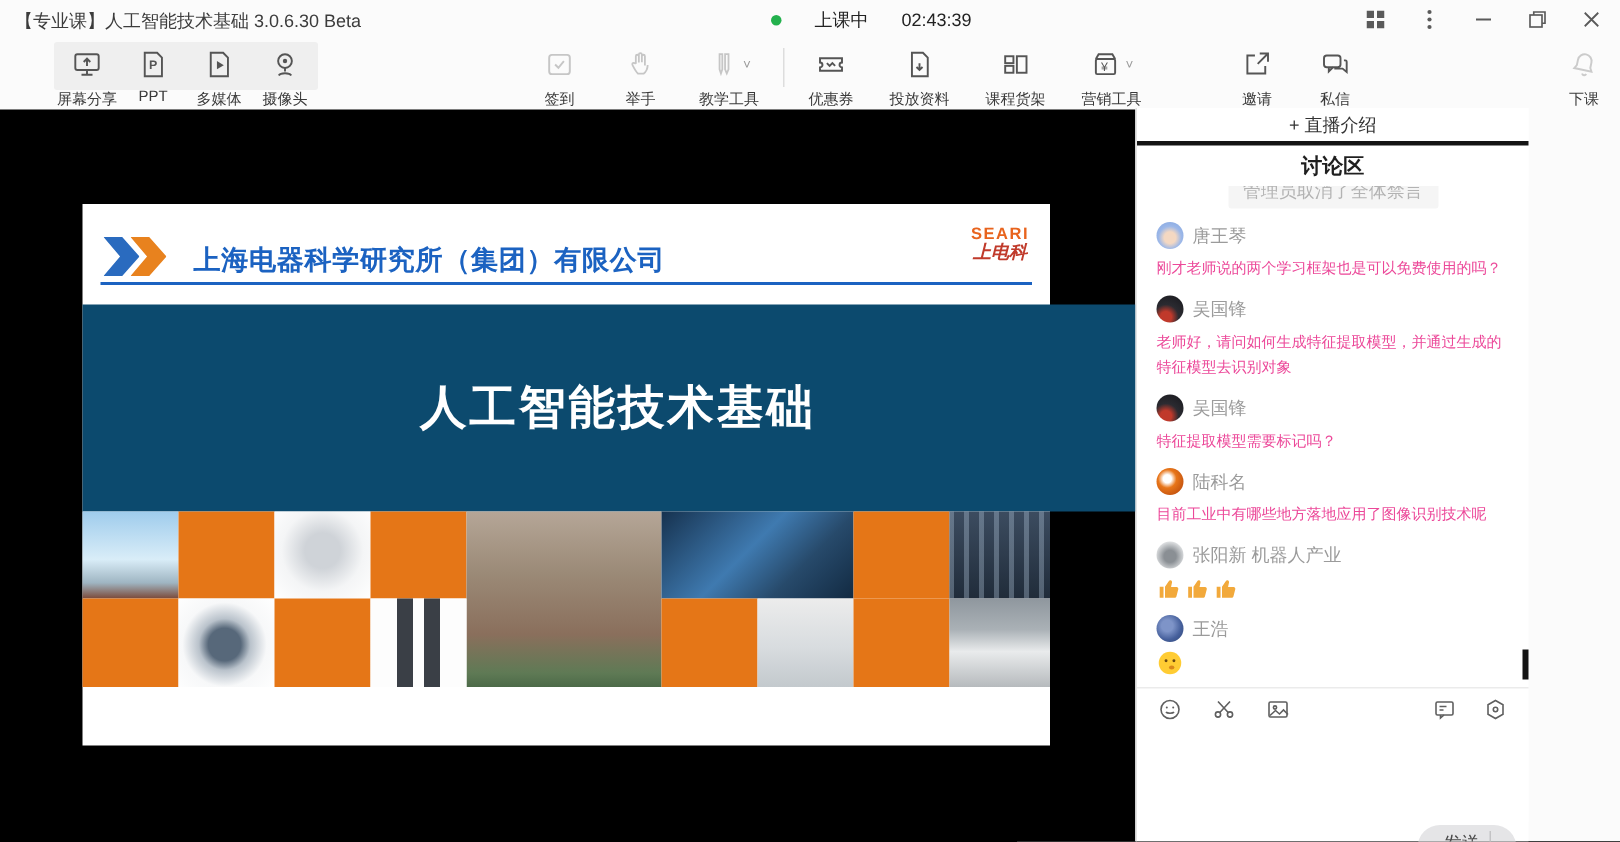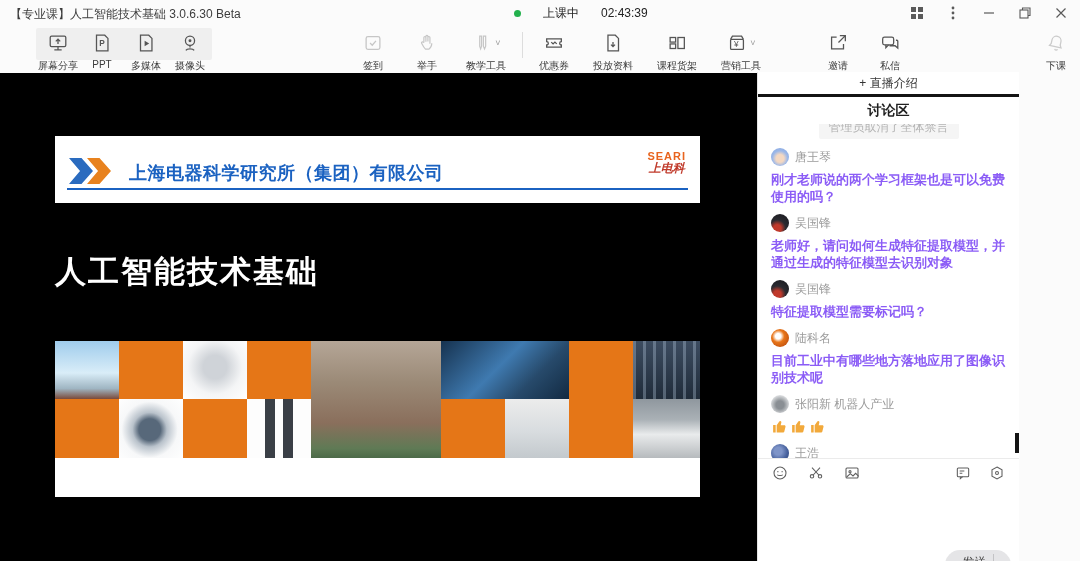--- a/index.html
+++ b/index.html
@@ -46,21 +46,21 @@
   .slide-header { position:absolute; left:0; top:0; width:645px; height:67px; }
   .chevrons { position:absolute; left:14px; top:22px; display:flex; }
   .chev { width:24px; height:26px; clip-path:polygon(0 0, 52% 0, 100% 50%, 52% 100%, 0 100%, 46% 50%); }
   .chev.blue { background:#2a6bbf; }
   .chev.orange { background:#e8821e; margin-left:-6px; }
   .company { position:absolute; left:74px; top:25px; font-size:18px; font-weight:bold; color:#1b62c1; letter-spacing:0.5px; }
   .seari { position:absolute; right:14px; top:14px; text-align:center; line-height:1.1; }
   .seari-1 { font-size:11px; font-weight:bold; color:#e8641e; letter-spacing:1px; }
   .seari-2 { font-size:12px; font-weight:bold; font-style:italic; color:#c03a2b; }
   .header-rule { position:absolute; left:12px; right:12px; top:44px; height:2px; background:#1b62c1; }
-  .band { position:absolute; left:0; top:67px; width:714px; height:138px; background:#000000; display:flex; align-items:center; }
+  .band { position:absolute; left:0; top:67px; width:714px; height:138px; background:#0c4a6e; display:flex; align-items:center; justify-content:center; }
   .band-title { color:#fff; font-size:31px; font-weight:bold; letter-spacing:2px; }
   .board { position:absolute; left:0; top:205px; width:645px; height:117px; display:grid;
            grid-template-columns:64px 64px 64px 64px 130px 64px 64px 64px 67px; grid-template-rows:58px 59px; }
   .t-orange { background:#e57617; }
   .t-wind { background:linear-gradient(180deg,#9fccec 0%,#d9edf8 55%,#9fb5c2 82%,#7b4a3a 100%); }
   .t-robot { background:radial-gradient(circle at 50% 45%, #cfd3d8 0 26%, #f4f5f6 60%, #ffffff 100%); }
   .t-building { grid-column:5; grid-row:1 / span 2;
     background:linear-gradient(180deg,#b5a697 0%,#9b8a77 35%,#8a6f5c 70%,#5f7a55 92%,#4c6a48 100%); }
   .t-solar { grid-column:6 / span 2;
     background:linear-gradient(135deg,#16324f 0%,#3f7ab0 45%,#274a6b 70%,#122a42 100%); }
@@ -86,21 +86,21 @@
               font-size:12px; color:#b3b3b3; white-space:nowrap; }
   .msg { }
   .msg-head { display:flex; align-items:flex-end; gap:6px; margin-top:9px; height:18px; }
   .avatar { width:18px; height:18px; border-radius:50%; flex:0 0 18px; }
   .av-1 { background:radial-gradient(circle at 50% 58%, #f4d8c2 0 28%, #9db8e8 55%, #7fa3e0 100%); }
   .av-2 { background:radial-gradient(circle at 35% 80%, #c0392b 0 20%, #2b2b31 45%, #17171c 100%); }
   .av-3 { background:radial-gradient(circle at 40% 40%, #ffffff 0 18%, #e8761a 40%, #c65510 75%, #ffffff 100%); }
   .av-4 { background:radial-gradient(circle at 50% 55%, #8a8f94 0 30%, #d9dbdd 70%, #eceeef 100%); }
   .av-5 { background:radial-gradient(circle at 40% 40%, #7e94c8 0 25%, #46609c 60%, #2e4474 100%); }
   .msg-name { font-size:12px; color:#9b9b9b; white-space:nowrap; }
-  .msg-text { margin-top:5px; font-size:13px; line-height:17px; color:#8b5cf6;font-weight:bold; }
+  .msg-text { margin-top:5px; font-size:10px; line-height:17px; color:#ec4899; }
   .emoji-row { margin-top:5px; display:flex; gap:2px; align-items:center; }
 
   .chat-scrollthumb { position:absolute; right:0; top:361px; width:4px; height:20px; background:#141414; }
   .chat-divider { position:absolute; left:0; top:386px; width:100%; height:1px; background:#ebebeb; }
   .composer-icons { position:absolute; left:0; top:387px; width:100%; height:28px; display:flex; align-items:center; padding:0 14px; }
   .ci { color:#5f5f5f; margin-right:20px; display:flex; }
   .ci.right { margin-right:0; margin-left:18px; }
   .ci-spacer { flex:1; }
   .composer-input { position:absolute; left:0; top:416px; width:100%; height:60px; border:none; outline:none; resize:none;
                     font-size:13px; color:#333; background:#fff; padding:4px 13px; font-family:"Liberation Sans",sans-serif; }

